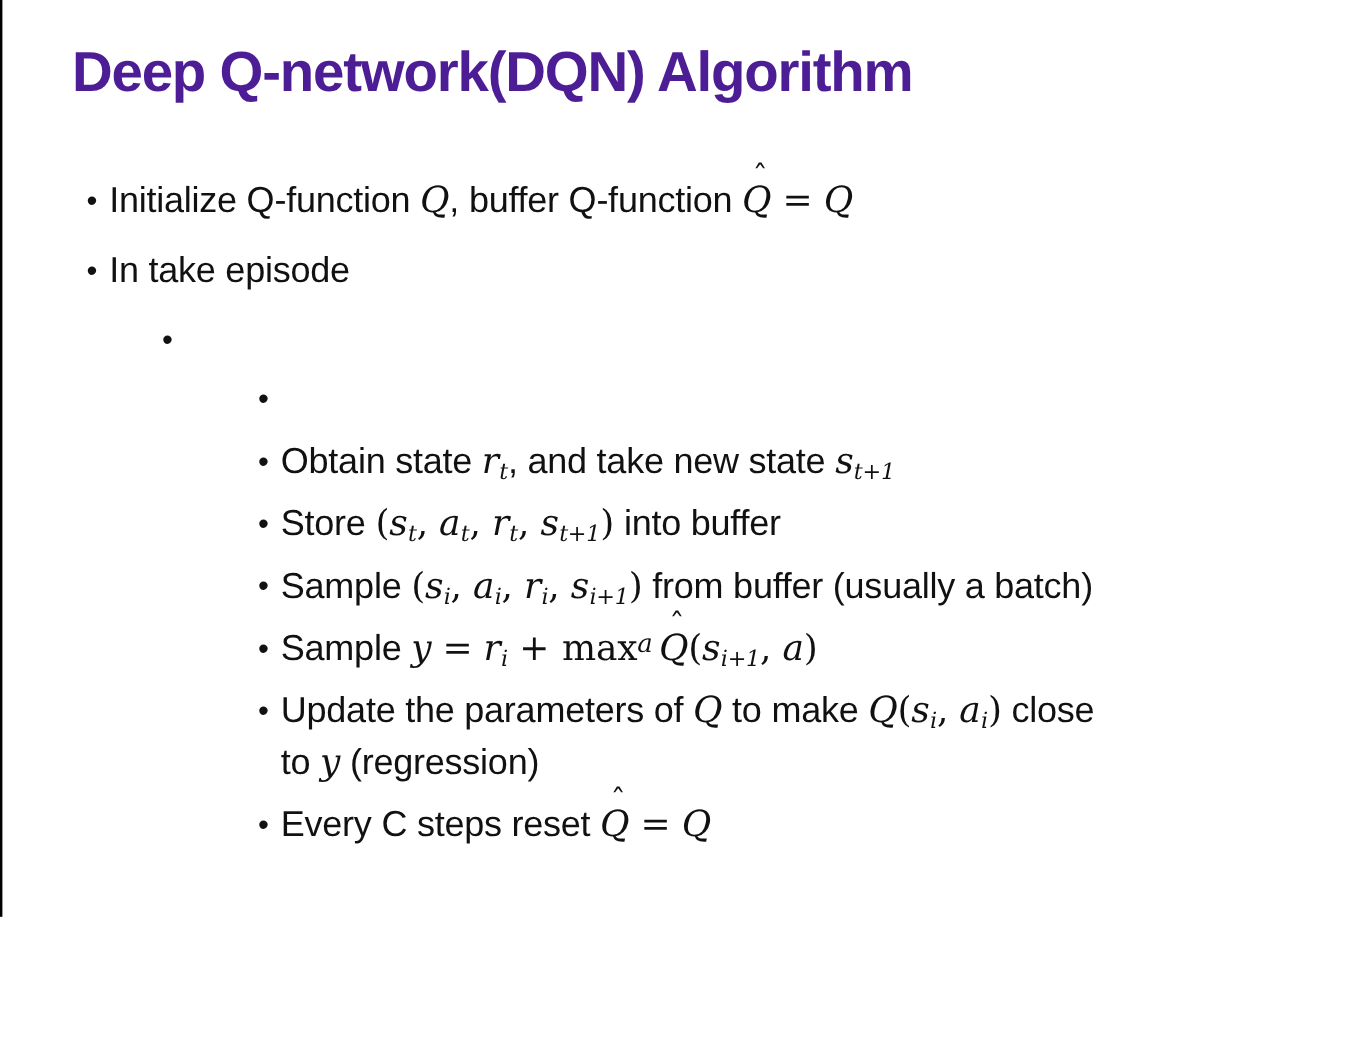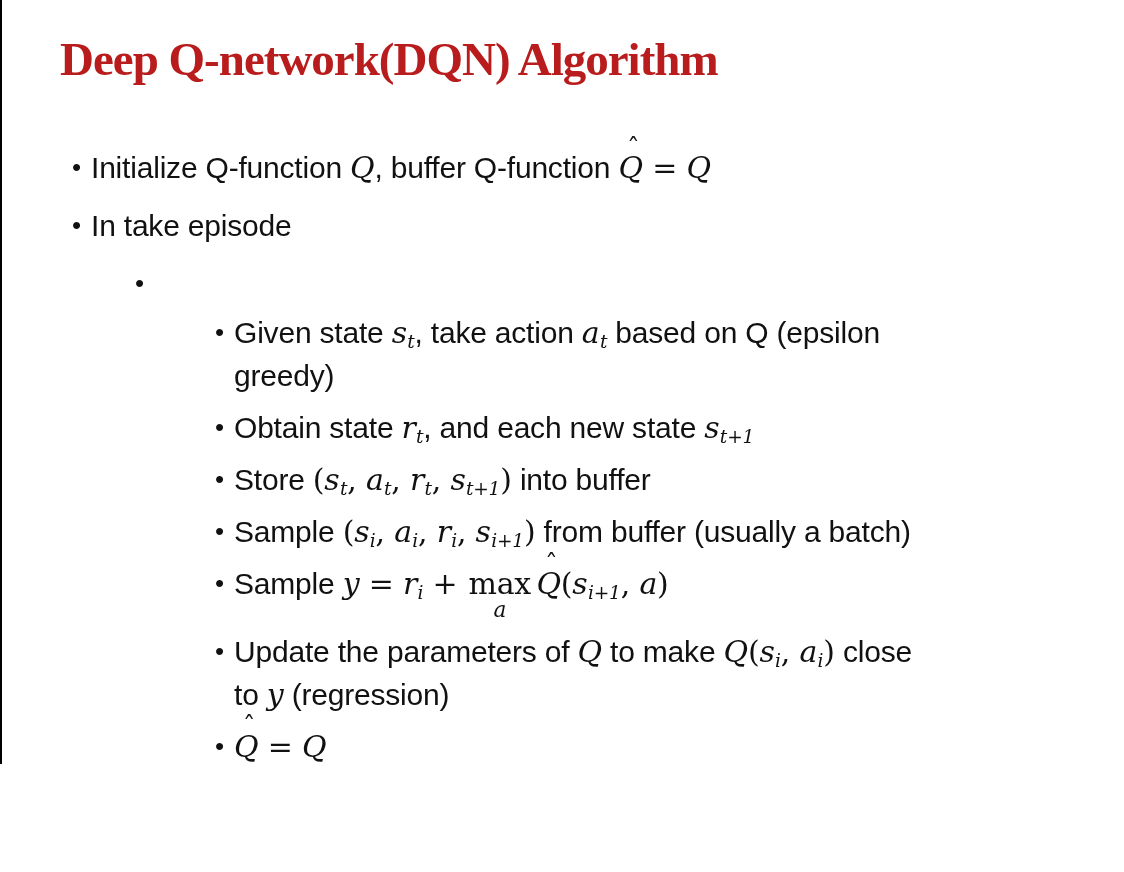--- a/index.html
+++ b/index.html
@@ -23,23 +23,22 @@
     height: 764px;
     background: #000000;
   }
   .slide-title {
     position: absolute;
     left: 60px;
     top: 32px;
     font-size: 47px;
     font-weight: bold;
     letter-spacing: -1px;
-    color: #b91c1c;
+    color: #4c1d95;
     white-space: nowrap;
-    font-family: Liberation Serif, serif;
   }
   .bullet-list {
     position: absolute;
     left: 0;
     top: 146px;
     right: 8px;
   }
   .bullet-row {
     display: flex;
     font-size: 30px;
@@ -77,22 +76,21 @@
     position: absolute;
     top: -0.40em;
     left: 50%;
     transform: translateX(-28%);
     font-style: normal;
     font-size: 0.85em;
     line-height: 1;
   }
   .mmax {
     display: inline-flex;
-    flex-direction: column;
-    align-items: center;
+    flex-direction: row;
     vertical-align: baseline;
     margin: 0 0.18em 0 0.05em;
   }
   .mmax-base { line-height: 1.0; font-style: normal; }
   .mmax-under { font-style: italic; font-size: 0.72em; line-height: 1.0; }
 </style>
 </head>
 <body>
 
 <div class="frame-line"></div>
@@ -106,25 +104,24 @@
     </div>
     <div class="bullet-row lvl1">
       <span class="marker">•</span>
       <span class="content"><span class="pt">In take episode</span></span>
     </div>
     <div class="bullet-row lvl2">
       <span class="marker">•</span>
     </div>
     <div class="bullet-row lvl3">
       <span class="marker">•</span>
-      <span class="content"><span class="pt">Given state </span><span class="mv">s</span><span class="msub">t</span><span class="pt">, take action </span><span class="mv">a</span><span class="msub">t</span><span class="pt"> based on Q (epsilon</span><br><span class="pt">greedy)</span></span>
     </div>
     <div class="bullet-row lvl3">
       <span class="marker">•</span>
-      <span class="content"><span class="pt">Obtain state </span><span class="mv">r</span><span class="msub">t</span><span class="pt">, and each new state </span><span class="mv">s</span><span class="msub">t+1</span></span>
+      <span class="content"><span class="pt">Obtain state </span><span class="mv">r</span><span class="msub">t</span><span class="pt">, and take new state </span><span class="mv">s</span><span class="msub">t+1</span></span>
     </div>
     <div class="bullet-row lvl3">
       <span class="marker">•</span>
       <span class="content"><span class="pt">Store </span><span class="mo">(</span><span class="mv">s</span><span class="msub">t</span><span class="mo">, </span><span class="mv">a</span><span class="msub">t</span><span class="mo">, </span><span class="mv">r</span><span class="msub">t</span><span class="mo">, </span><span class="mv">s</span><span class="msub">t+1</span><span class="mo">)</span><span class="pt"> into buffer</span></span>
     </div>
     <div class="bullet-row lvl3">
       <span class="marker">•</span>
       <span class="content"><span class="pt">Sample </span><span class="mo">(</span><span class="mv">s</span><span class="msub">i</span><span class="mo">, </span><span class="mv">a</span><span class="msub">i</span><span class="mo">, </span><span class="mv">r</span><span class="msub">i</span><span class="mo">, </span><span class="mv">s</span><span class="msub">i+1</span><span class="mo">)</span><span class="pt"> from buffer (usually a batch)</span></span>
     </div>
     <div class="bullet-row lvl3">
@@ -133,15 +130,15 @@
           <span class="mmax-base">max</span>
           <span class="mmax-under">a</span>
         </span><span class="mhat"><span class="hcaret">ˆ</span><span class="hbase">Q</span></span><span class="mo">(</span><span class="mv">s</span><span class="msub">i+1</span><span class="mo">, </span><span class="mv">a</span><span class="mo">)</span></span>
     </div>
     <div class="bullet-row lvl3">
       <span class="marker">•</span>
       <span class="content"><span class="pt">Update the parameters of </span><span class="mv">Q</span><span class="pt"> to make </span><span class="mv">Q</span><span class="mo">(</span><span class="mv">s</span><span class="msub">i</span><span class="mo">, </span><span class="mv">a</span><span class="msub">i</span><span class="mo">)</span><span class="pt"> close</span><br><span class="pt">to </span><span class="mv">y</span><span class="pt"> (regression)</span></span>
     </div>
     <div class="bullet-row lvl3">
       <span class="marker">•</span>
-      <span class="content"><span class="mhat"><span class="hcaret">ˆ</span><span class="hbase">Q</span></span><span class="mo"> = </span><span class="mv">Q</span></span>
+      <span class="content"><span class="pt">Every C steps reset </span><span class="mhat"><span class="hcaret">ˆ</span><span class="hbase">Q</span></span><span class="mo"> = </span><span class="mv">Q</span></span>
     </div>
   </div>
 
 </body></html>

